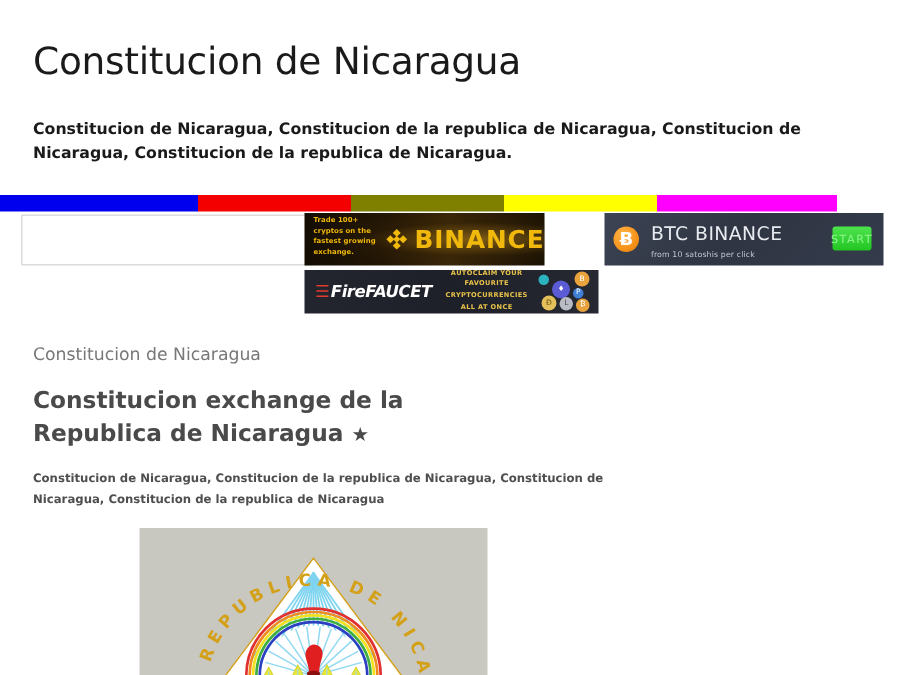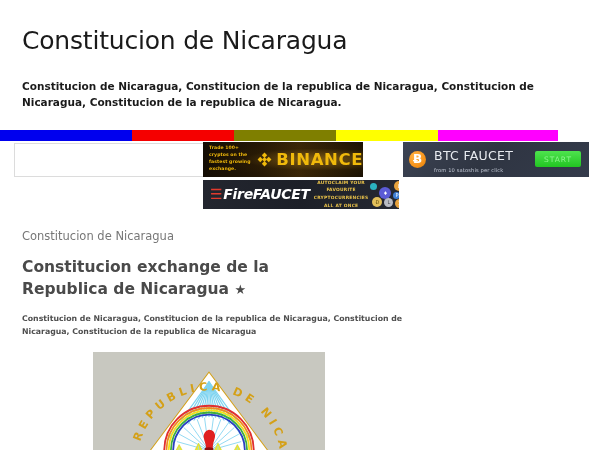--- a/index.html
+++ b/index.html
@@ -138,21 +138,21 @@
     letter-spacing: 0.3px;
     line-height: 1;
   }
   .btc-sub {
     font-size: 5.2px;
     color: #c2c8d4;
     margin-top: 3px;
     letter-spacing: 0.1px;
   }
   .btc-start {
-    width: 46px;
+    width: 26px;
     height: 16px;
     background: linear-gradient(180deg, #4ee34e, #22c522);
     border-radius: 2px;
     color: #8ef58e;
     font-size: 7.5px;
     letter-spacing: 1px;
     display: flex;
     align-items: center;
     justify-content: center;
     margin-right: 8px;
@@ -165,21 +165,21 @@
     top: 39px;
     width: 196px;
     height: 29px;
     background: linear-gradient(90deg, #23262f 0%, #1d2028 50%, #262932 100%);
     overflow: hidden;
     display: flex;
     align-items: center;
   }
   .ff-logo {
     margin-left: 7px;
-    font-size: 14px;
+    font-size: 11px;
     font-weight: bold;
     font-style: italic;
     color: #ffffff;
     letter-spacing: -0.3px;
     flex: 0 0 auto;
   }
   .ff-logo .ff-fire { color: #ffffff; }
   .ff-logo .ff-mark { color: #e23b2e; font-style: normal; margin-right: 1px; }
   .ff-copy {
     flex: 1 1 auto;
@@ -285,21 +285,21 @@
           <path d="M16 11.5 L20.5 16 L16 20.5 L11.5 16 Z"></path>
         </g>
       </svg>
     </span>
     <span class="binance-word">BINANCE</span>
   </a>
 
   <a class="ad-btcsurf">
     <span class="btc-coin">Ƀ</span>
     <span class="btc-texts">
-      <span class="btc-title">BTC FAUCET</span>
+      <span class="btc-title">BTC BINANCE</span>
       <span class="btc-sub" style="display:block">from 10 satoshis per click</span>
     </span>
     <span class="btc-start">START</span>
   </a>
 
   <a class="ad-firefaucet">
     <span class="ff-logo">
       <span class="ff-mark">☰</span><span class="ff-fire">Fire</span><span class="ff-fire">FAUCET</span>
     </span>
     <span class="ff-copy">

